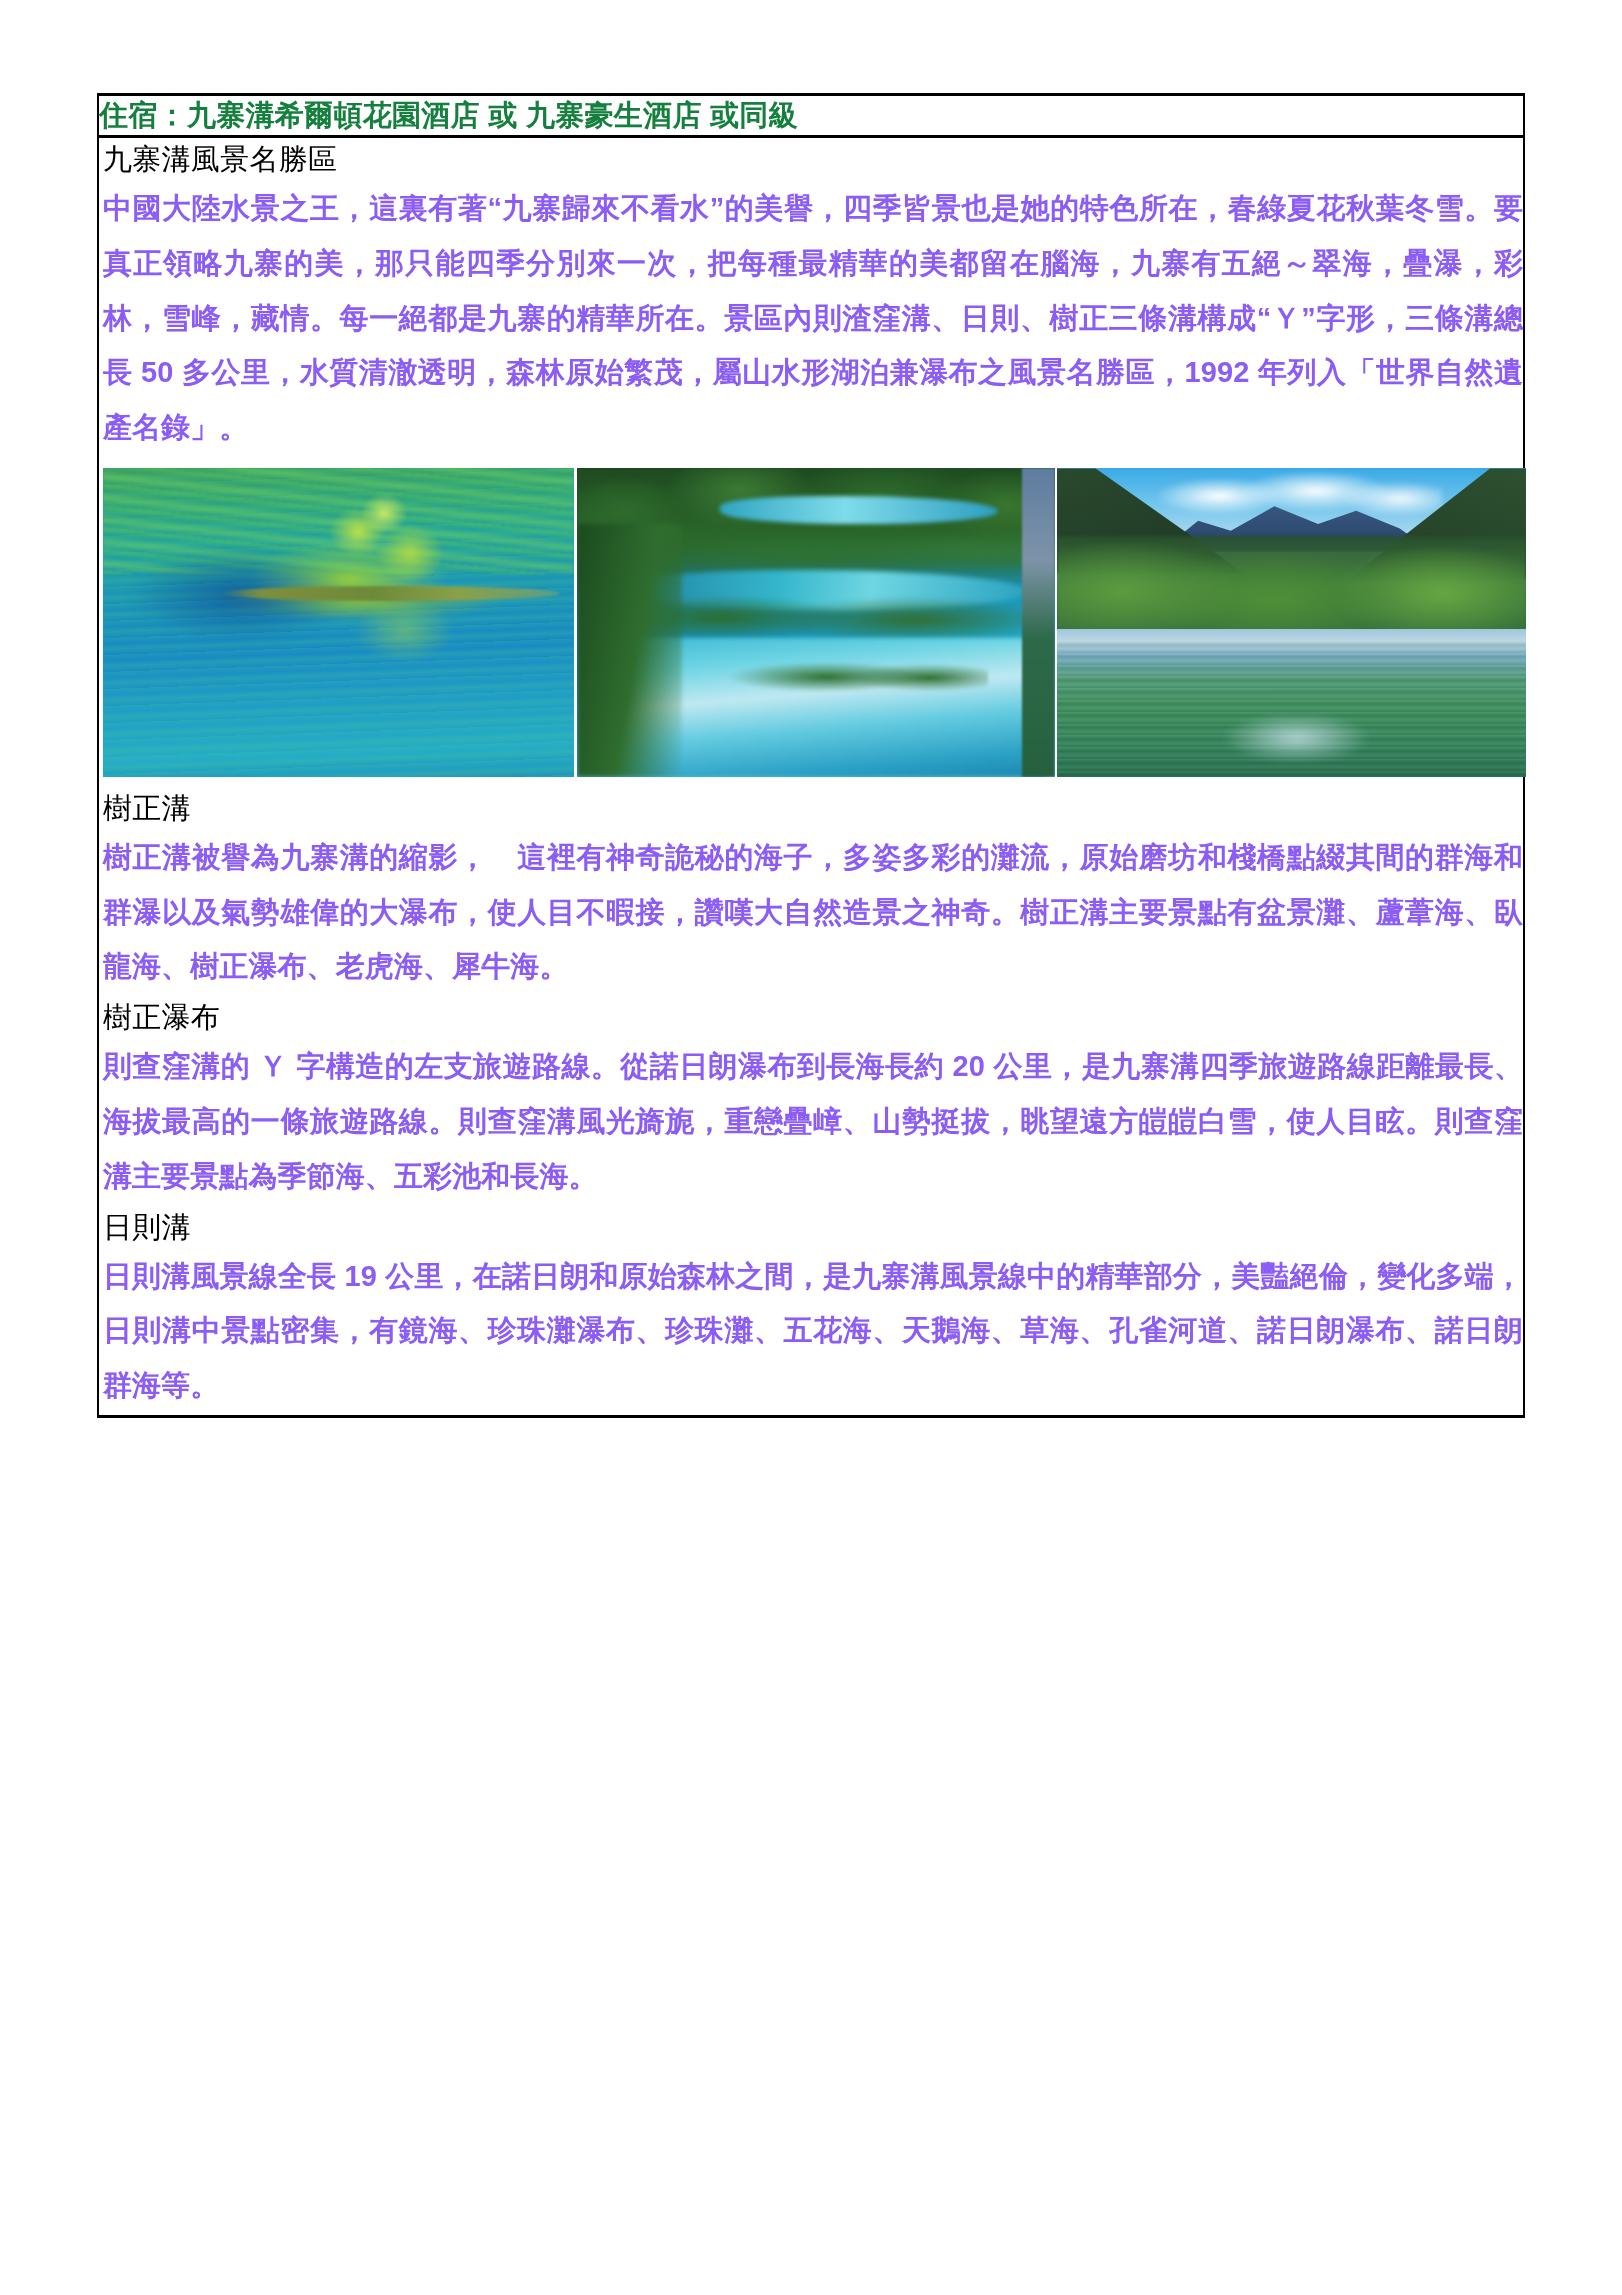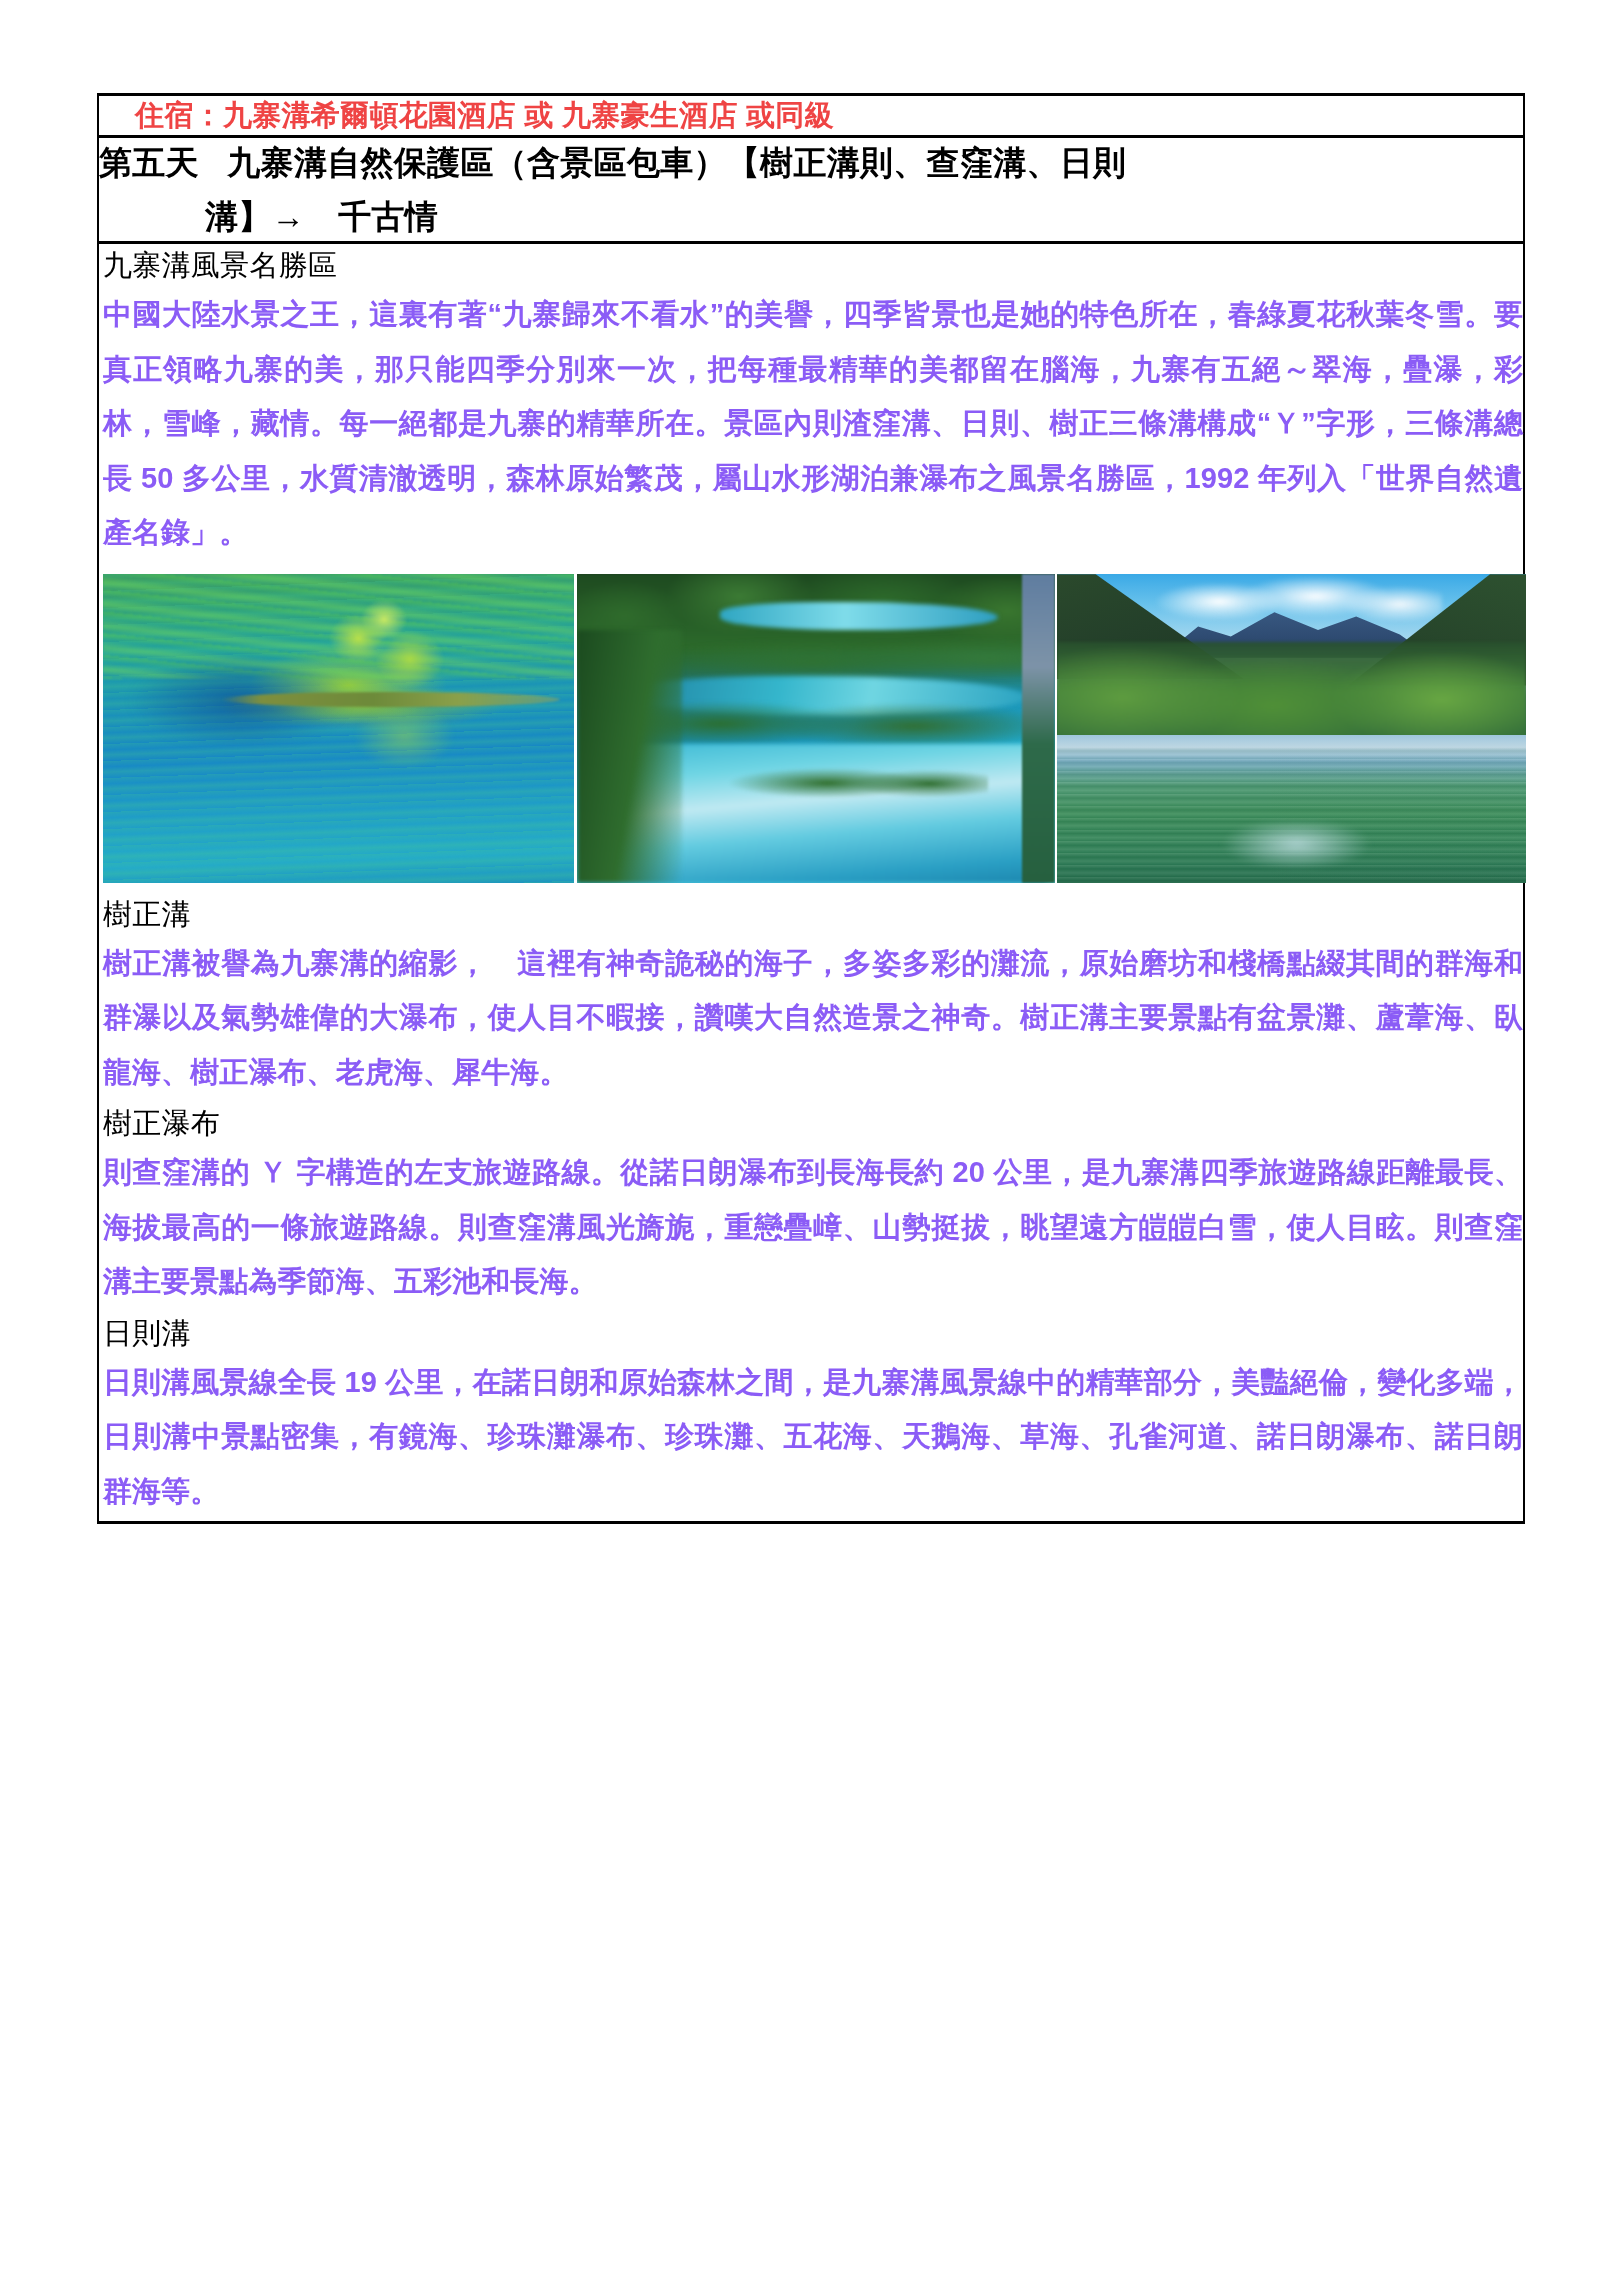--- a/index.html
+++ b/index.html
@@ -43,23 +43,22 @@
   }
 
   
   .cell-lodging {
     padding: 19.6px 25px 17px 25px;
   }
   .lodging-text {
     font-size: 29px;
     font-weight: bold;
     line-height: 1.35;
-    color: #ef4444;
+    color: #15803d;
     letter-spacing: 0.3px;
-    margin-left: 36px;
   }
 
   
   .cell-daytitle {
     padding: 19.6px 25px 22px 25px;
   }
   .day-title {
     font-size: 33px;
     font-weight: bold;
     line-height: 1.5;
@@ -292,28 +291,20 @@
 
   <table class="itinerary-table">
     <tbody>
 
       <tr>
         <td class="cell-lodging">
           <div class="lodging-text">住宿：九寨溝希爾頓花園酒店 或 九寨豪生酒店 或同級</div>
         </td>
       </tr>
 
-      <tr>
-        <td class="cell-daytitle">
-          <div class="day-title">
-            <span class="day-label">第五天</span><span>&nbsp;&nbsp;&nbsp;</span><span class="title-body">九寨溝自然保護區（含景區包車）【樹正溝則、查窪溝、日則</span>
-            <span class="day-title-line2">溝】→　千古情</span>
-          </div>
-        </td>
-      </tr>
 
       <tr>
         <td class="cell-body">
 
           <div class="sec-block">
             <div class="sec-heading">九寨溝風景名勝區</div>
             <div class="sec-para">中國大陸水景之王，這裏有著“九寨歸來不看水”的美譽，四季皆景也是她的特色所在，春綠夏花秋葉冬雪。要真正領略九寨的美，那只能四季分別來一次，把每種最精華的美都留在腦海，九寨有五絕～翠海，疊瀑，彩林，雪峰，藏情。每一絕都是九寨的精華所在。景區內則渣窪溝、日則、樹正三條溝構成“Ｙ”字形，三條溝總長 50 多公里，水質清澈透明，森林原始繁茂，屬山水形湖泊兼瀑布之風景名勝區，1992 年列入「世界自然遺產名錄」。</div>
           </div>
 
           <div class="photo-strip">

